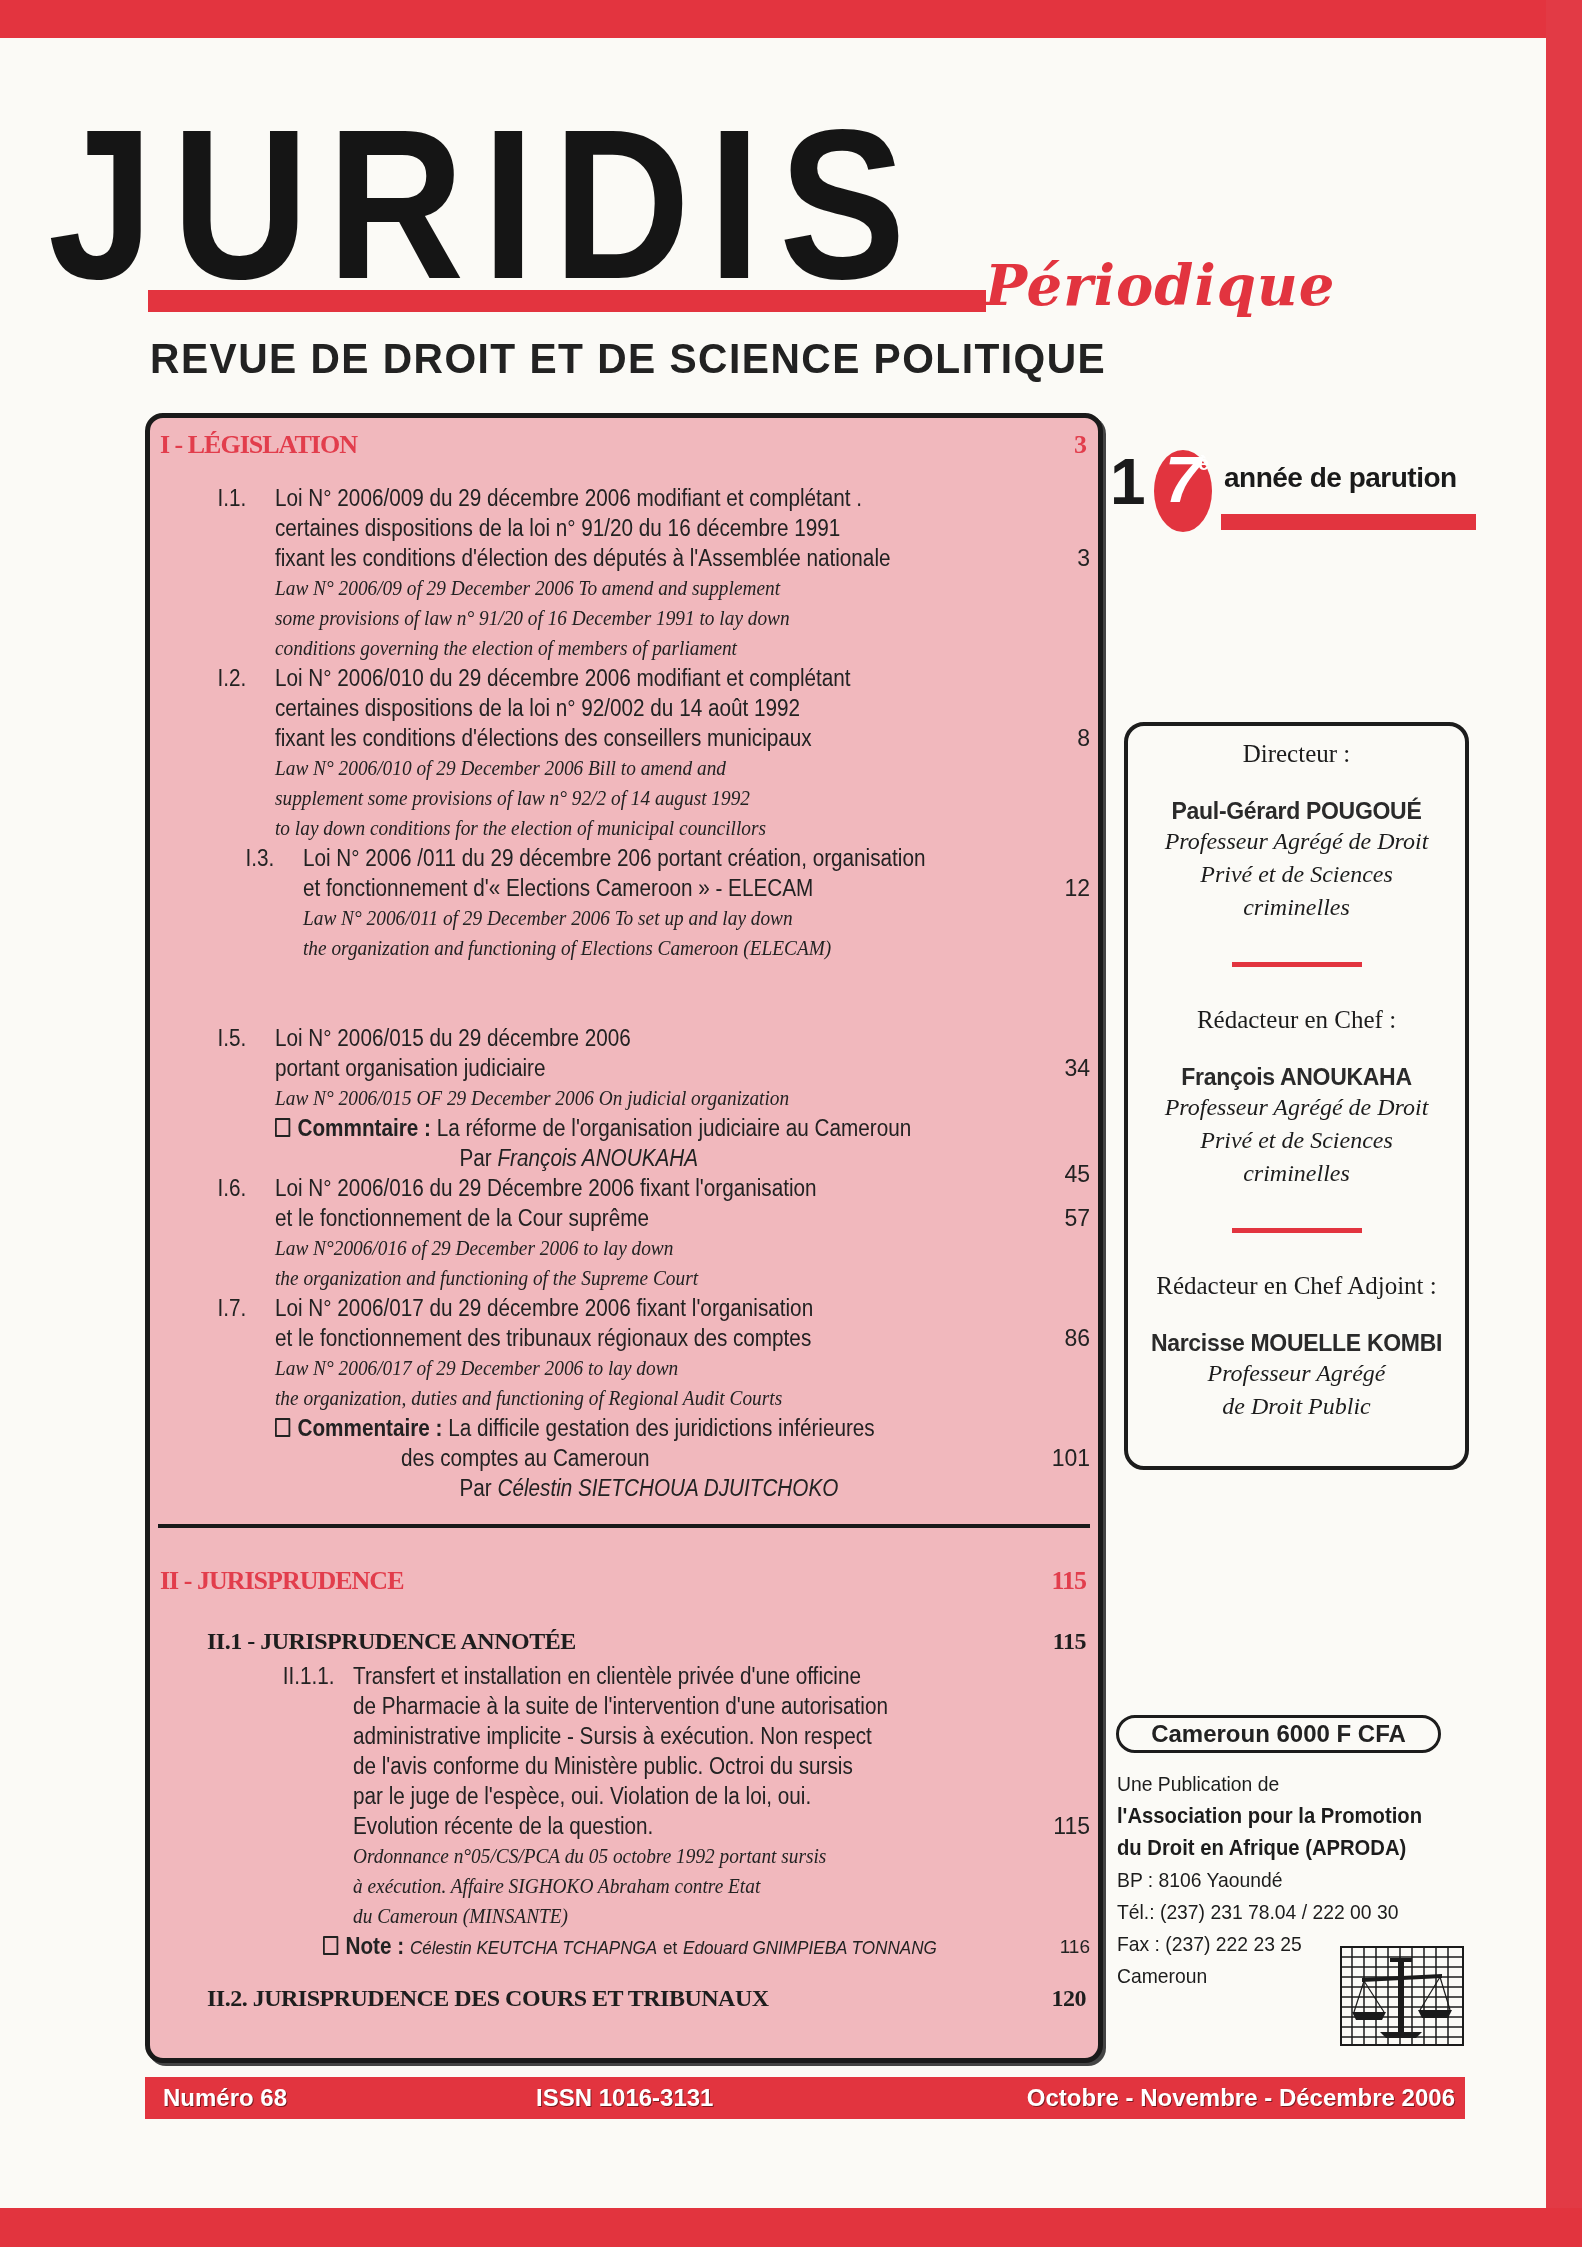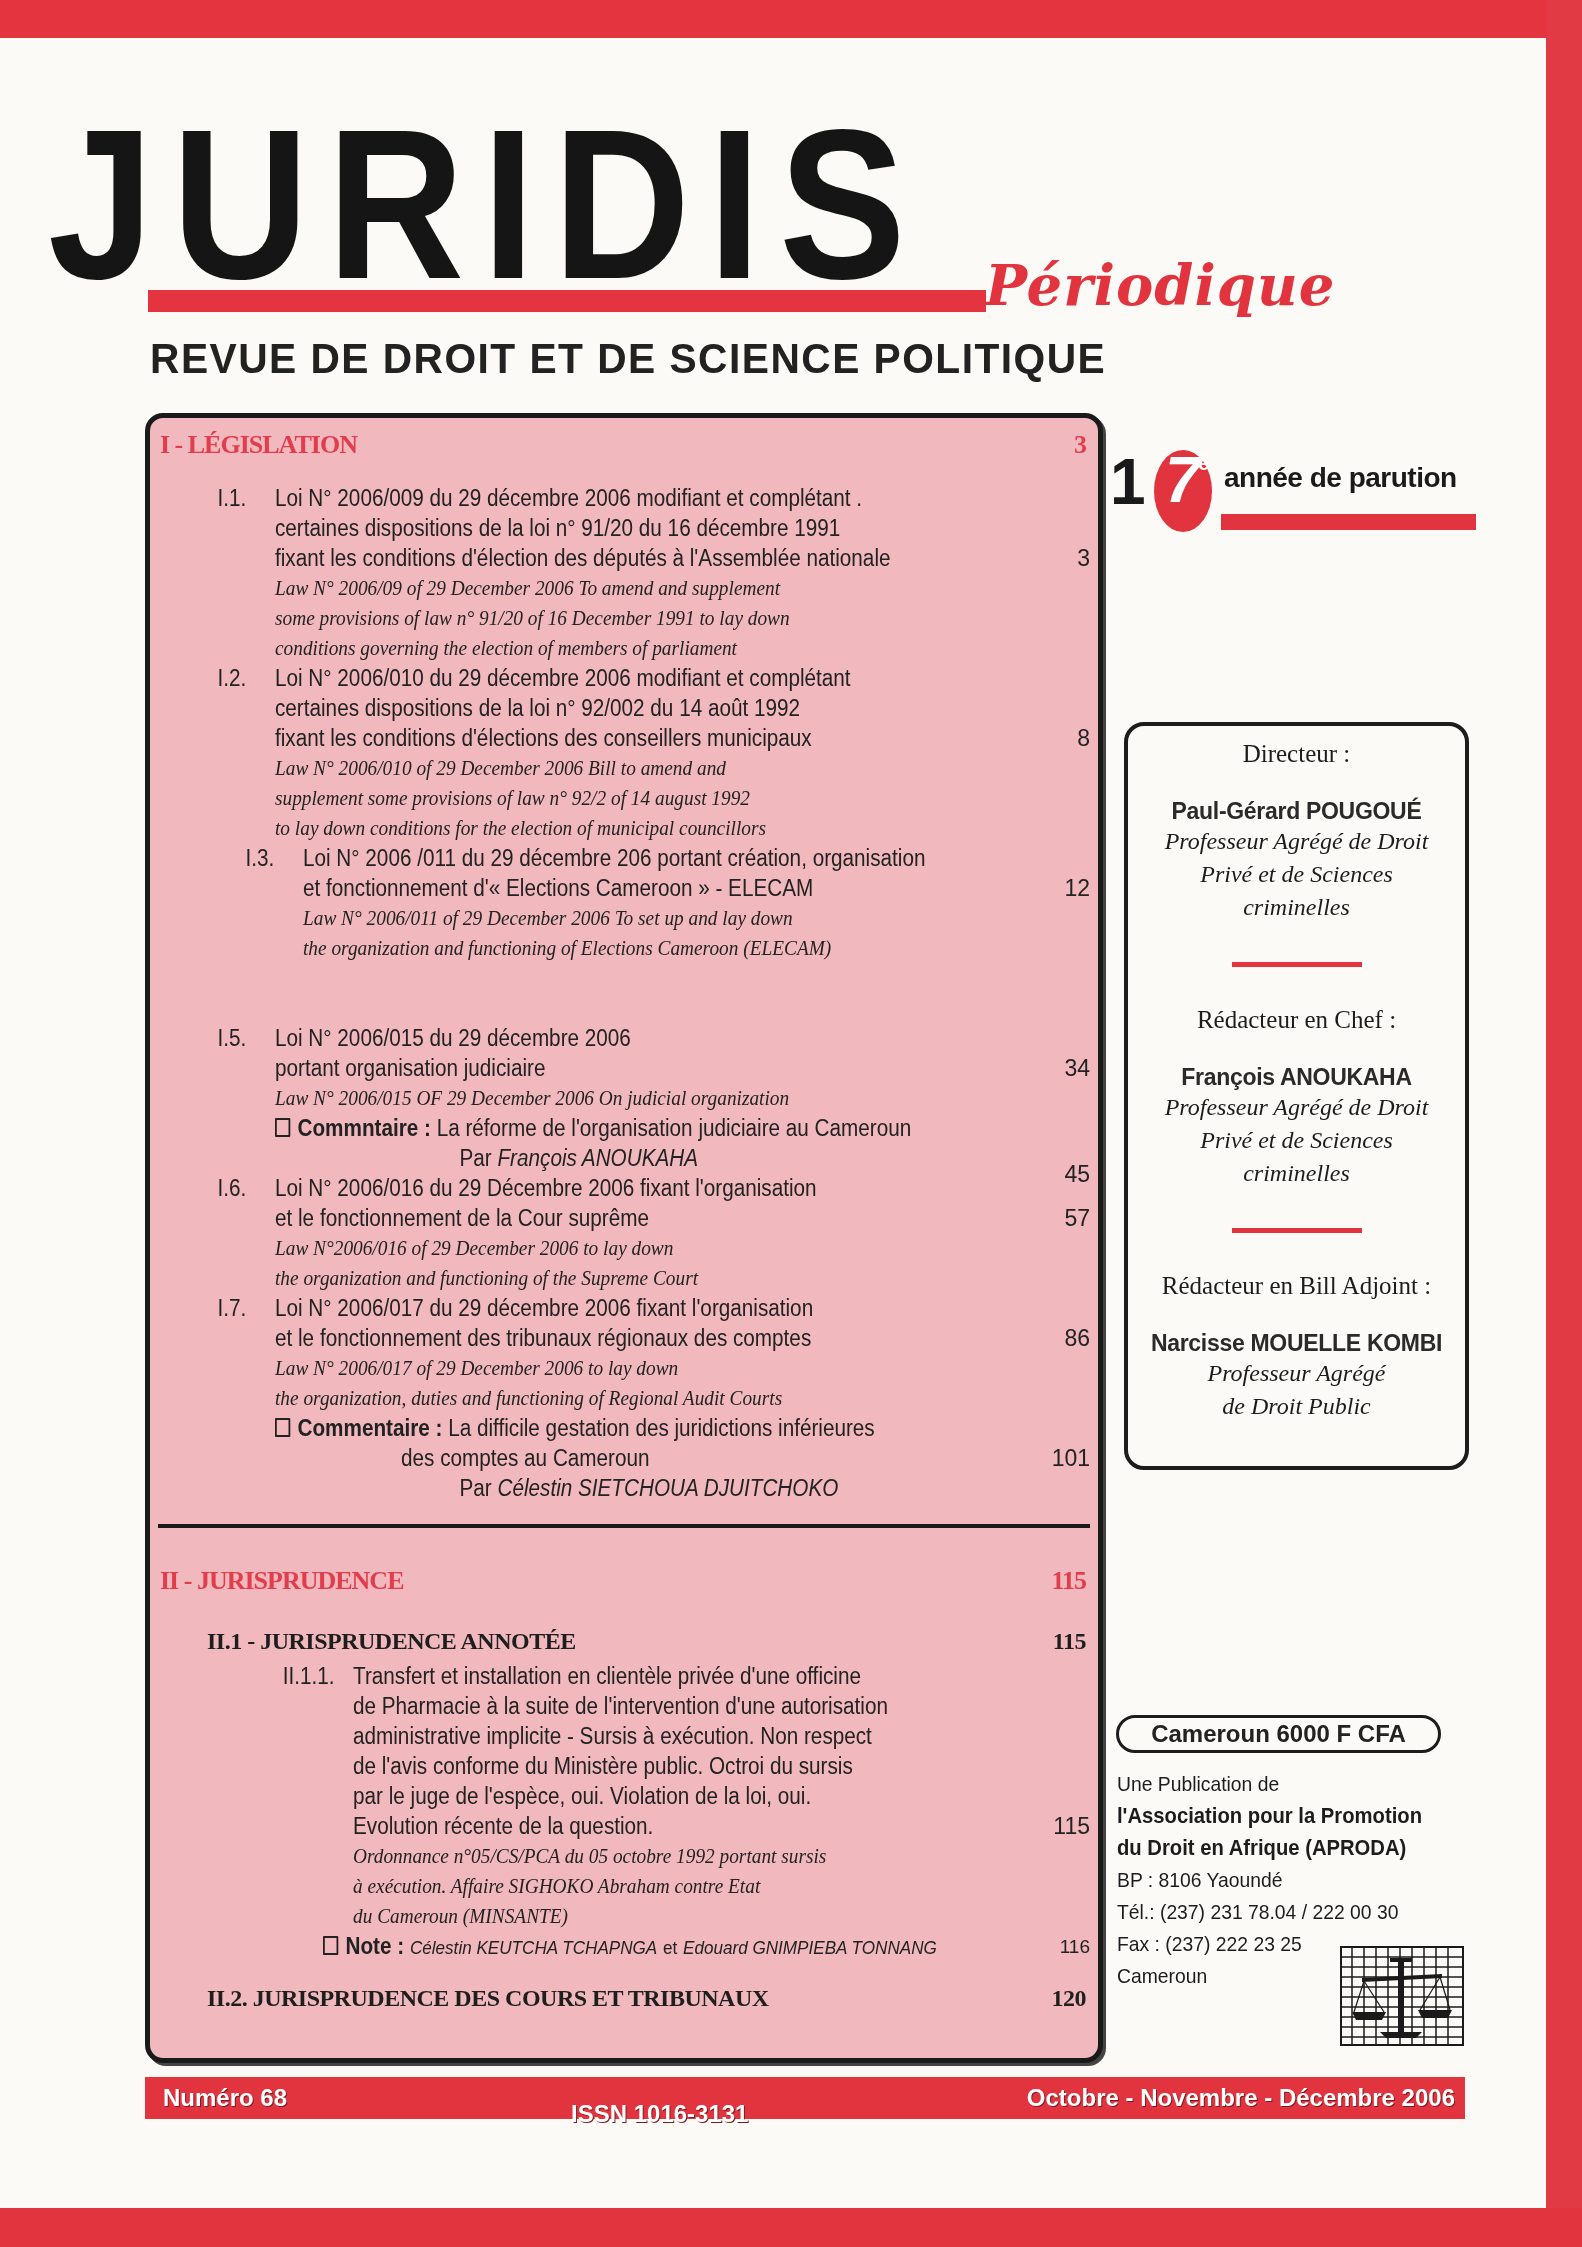--- a/index.html
+++ b/index.html
@@ -241,21 +241,21 @@
   </div>
   <div class="ed-block" style="top:280px;">
     <div class="ed-role">Rédacteur en Chef :</div>
     <div class="ed-name" style="margin-top:30px;">François  ANOUKAHA</div>
     <div class="ed-title">Professeur Agrégé de Droit</div>
     <div class="ed-title">Privé et de Sciences</div>
     <div class="ed-title">criminelles</div>
     <div class="ed-sep" style="margin-top:38px;"></div>
   </div>
   <div class="ed-block" style="top:546px;">
-    <div class="ed-role">Rédacteur en Bill Adjoint :</div>
+    <div class="ed-role">Rédacteur en Chef Adjoint :</div>
     <div class="ed-name" style="margin-top:30px;">Narcisse MOUELLE KOMBI</div>
     <div class="ed-title">Professeur Agrégé</div>
     <div class="ed-title">de Droit Public</div>
   </div>
 </div>
 
 <div class="price">Cameroun 6000 F CFA</div>
 <div class="pub">
   <div>Une Publication de</div>
   <div class="b">l'Association  pour la Promotion</div>
@@ -301,15 +301,15 @@
   <g stroke="#1a1a1a" stroke-width="1.2">
     <line x1="24" y1="35" x2="14" y2="66"></line>
       <line x1="24" y1="35" x2="44" y2="66"></line>
     <line x1="100" y1="31" x2="80" y2="64"></line>
       <line x1="100" y1="31" x2="110" y2="64"></line>
   </g>
 </svg>
 
 <div class="footer-strip">
   <span style="left:18px;">Numéro 68</span>
-  <span style="left:426px;margin-top:16px;">ISSN 1016-3131</span>
+  <span style="left:391px;">ISSN 1016-3131</span>
   <span style="right:10px;">Octobre - Novembre - Décembre 2006</span>
 </div>
 
 </body></html>

